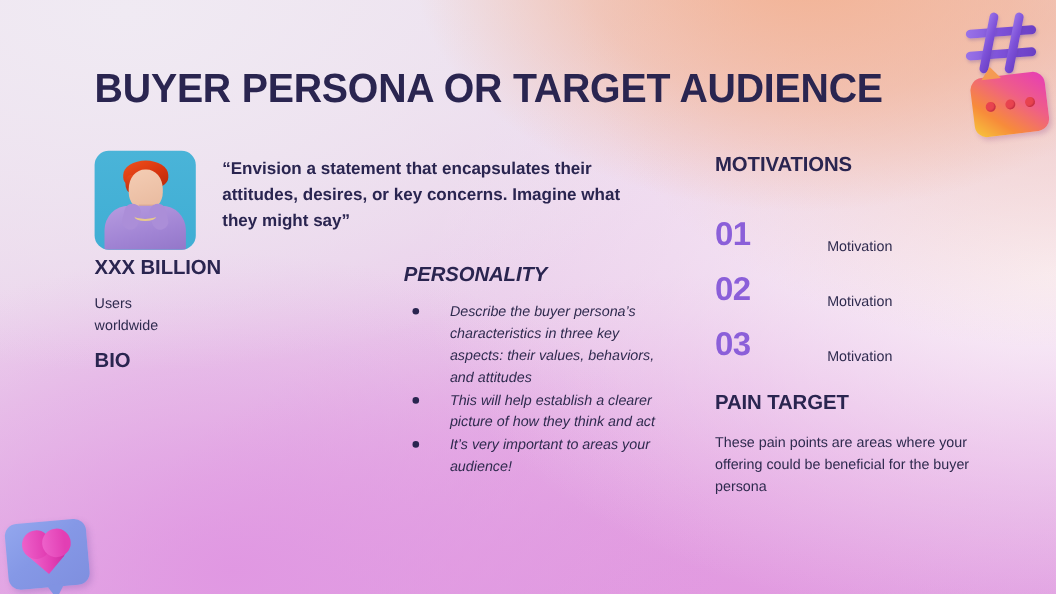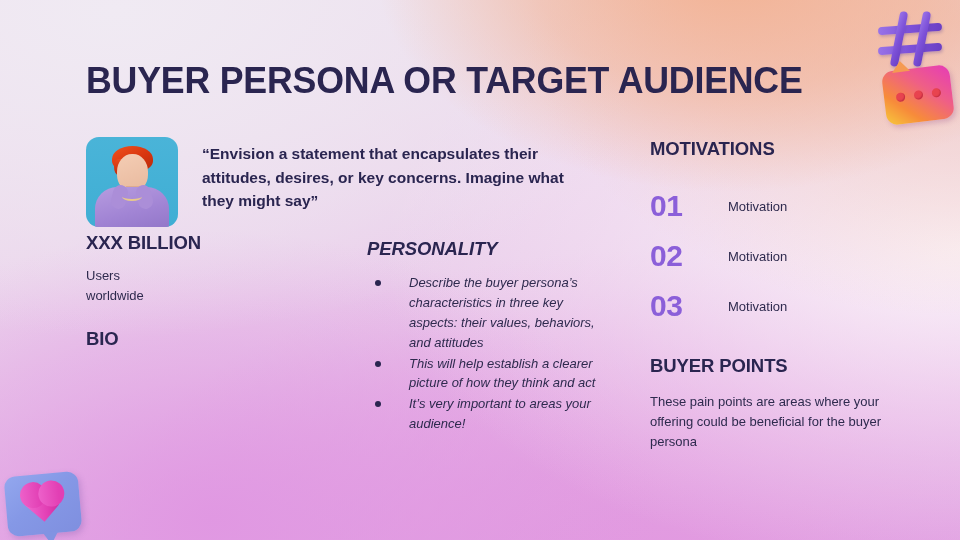--- a/index.html
+++ b/index.html
@@ -132,21 +132,21 @@
   }
   .body-text {
     font-size: 13px;
     line-height: 1.53;
     color: #2e2a4e;
   }
 
   
   .col-left { position: absolute; left: 86px; top: 232px; width: 250px; }
   .stat-sub { margin-top: 12px; }
-  .bio-block { margin-top: 22px; }
+  .bio-block { margin-top: 11px; }
   .bio-block .body-text { margin-top: 12px; }
 
   
   .col-mid { position: absolute; left: 367px; top: 238px; width: 232px; font-style: italic; }
   .bullets { margin-top: 13px; list-style: none; }
   .bullets li {
     position: relative;
     padding-left: 42px;
     font-size: 13px;
     line-height: 1.53;
@@ -161,22 +161,23 @@
     width: 6px; height: 6px;
     border-radius: 50%;
     background: #2a2550;
   }
 
   
   .col-right { position: absolute; left: 650px; top: 138px; width: 270px; }
   .motiv-list { margin-top: 21px; }
   .motiv-row {
     display: flex;
-    align-items: center;
+    align-items: flex-end;
     height: 50px;
+    gap: 24px;
   }
   .motiv-num {
     width: 78px;
     font-size: 30px;
     font-weight: 700;
     color: #8b5fd9;
     font-family: "Liberation Sans Narrow", "Liberation Sans", sans-serif;
     letter-spacing: -0.5px;
   }
   .motiv-label { font-size: 13px; color: #2e2a4e; }
@@ -327,21 +328,21 @@
       <div class="motiv-row">
         <div class="motiv-num">02</div>
         <div class="motiv-label">Motivation</div>
       </div>
       <div class="motiv-row">
         <div class="motiv-num">03</div>
         <div class="motiv-label">Motivation</div>
       </div>
     </div>
     <div class="pain-block">
-      <div class="heading">BUYER POINTS</div>
+      <div class="heading">PAIN TARGET</div>
       <div class="body-text">These pain points are areas where your offering could be beneficial for the buyer persona</div>
     </div>
   </div>
 
   <div class="sticker-hash">
     <div class="bar h1"></div>
     <div class="bar h2"></div>
     <div class="bar v1"></div>
     <div class="bar v2"></div>
   </div>

